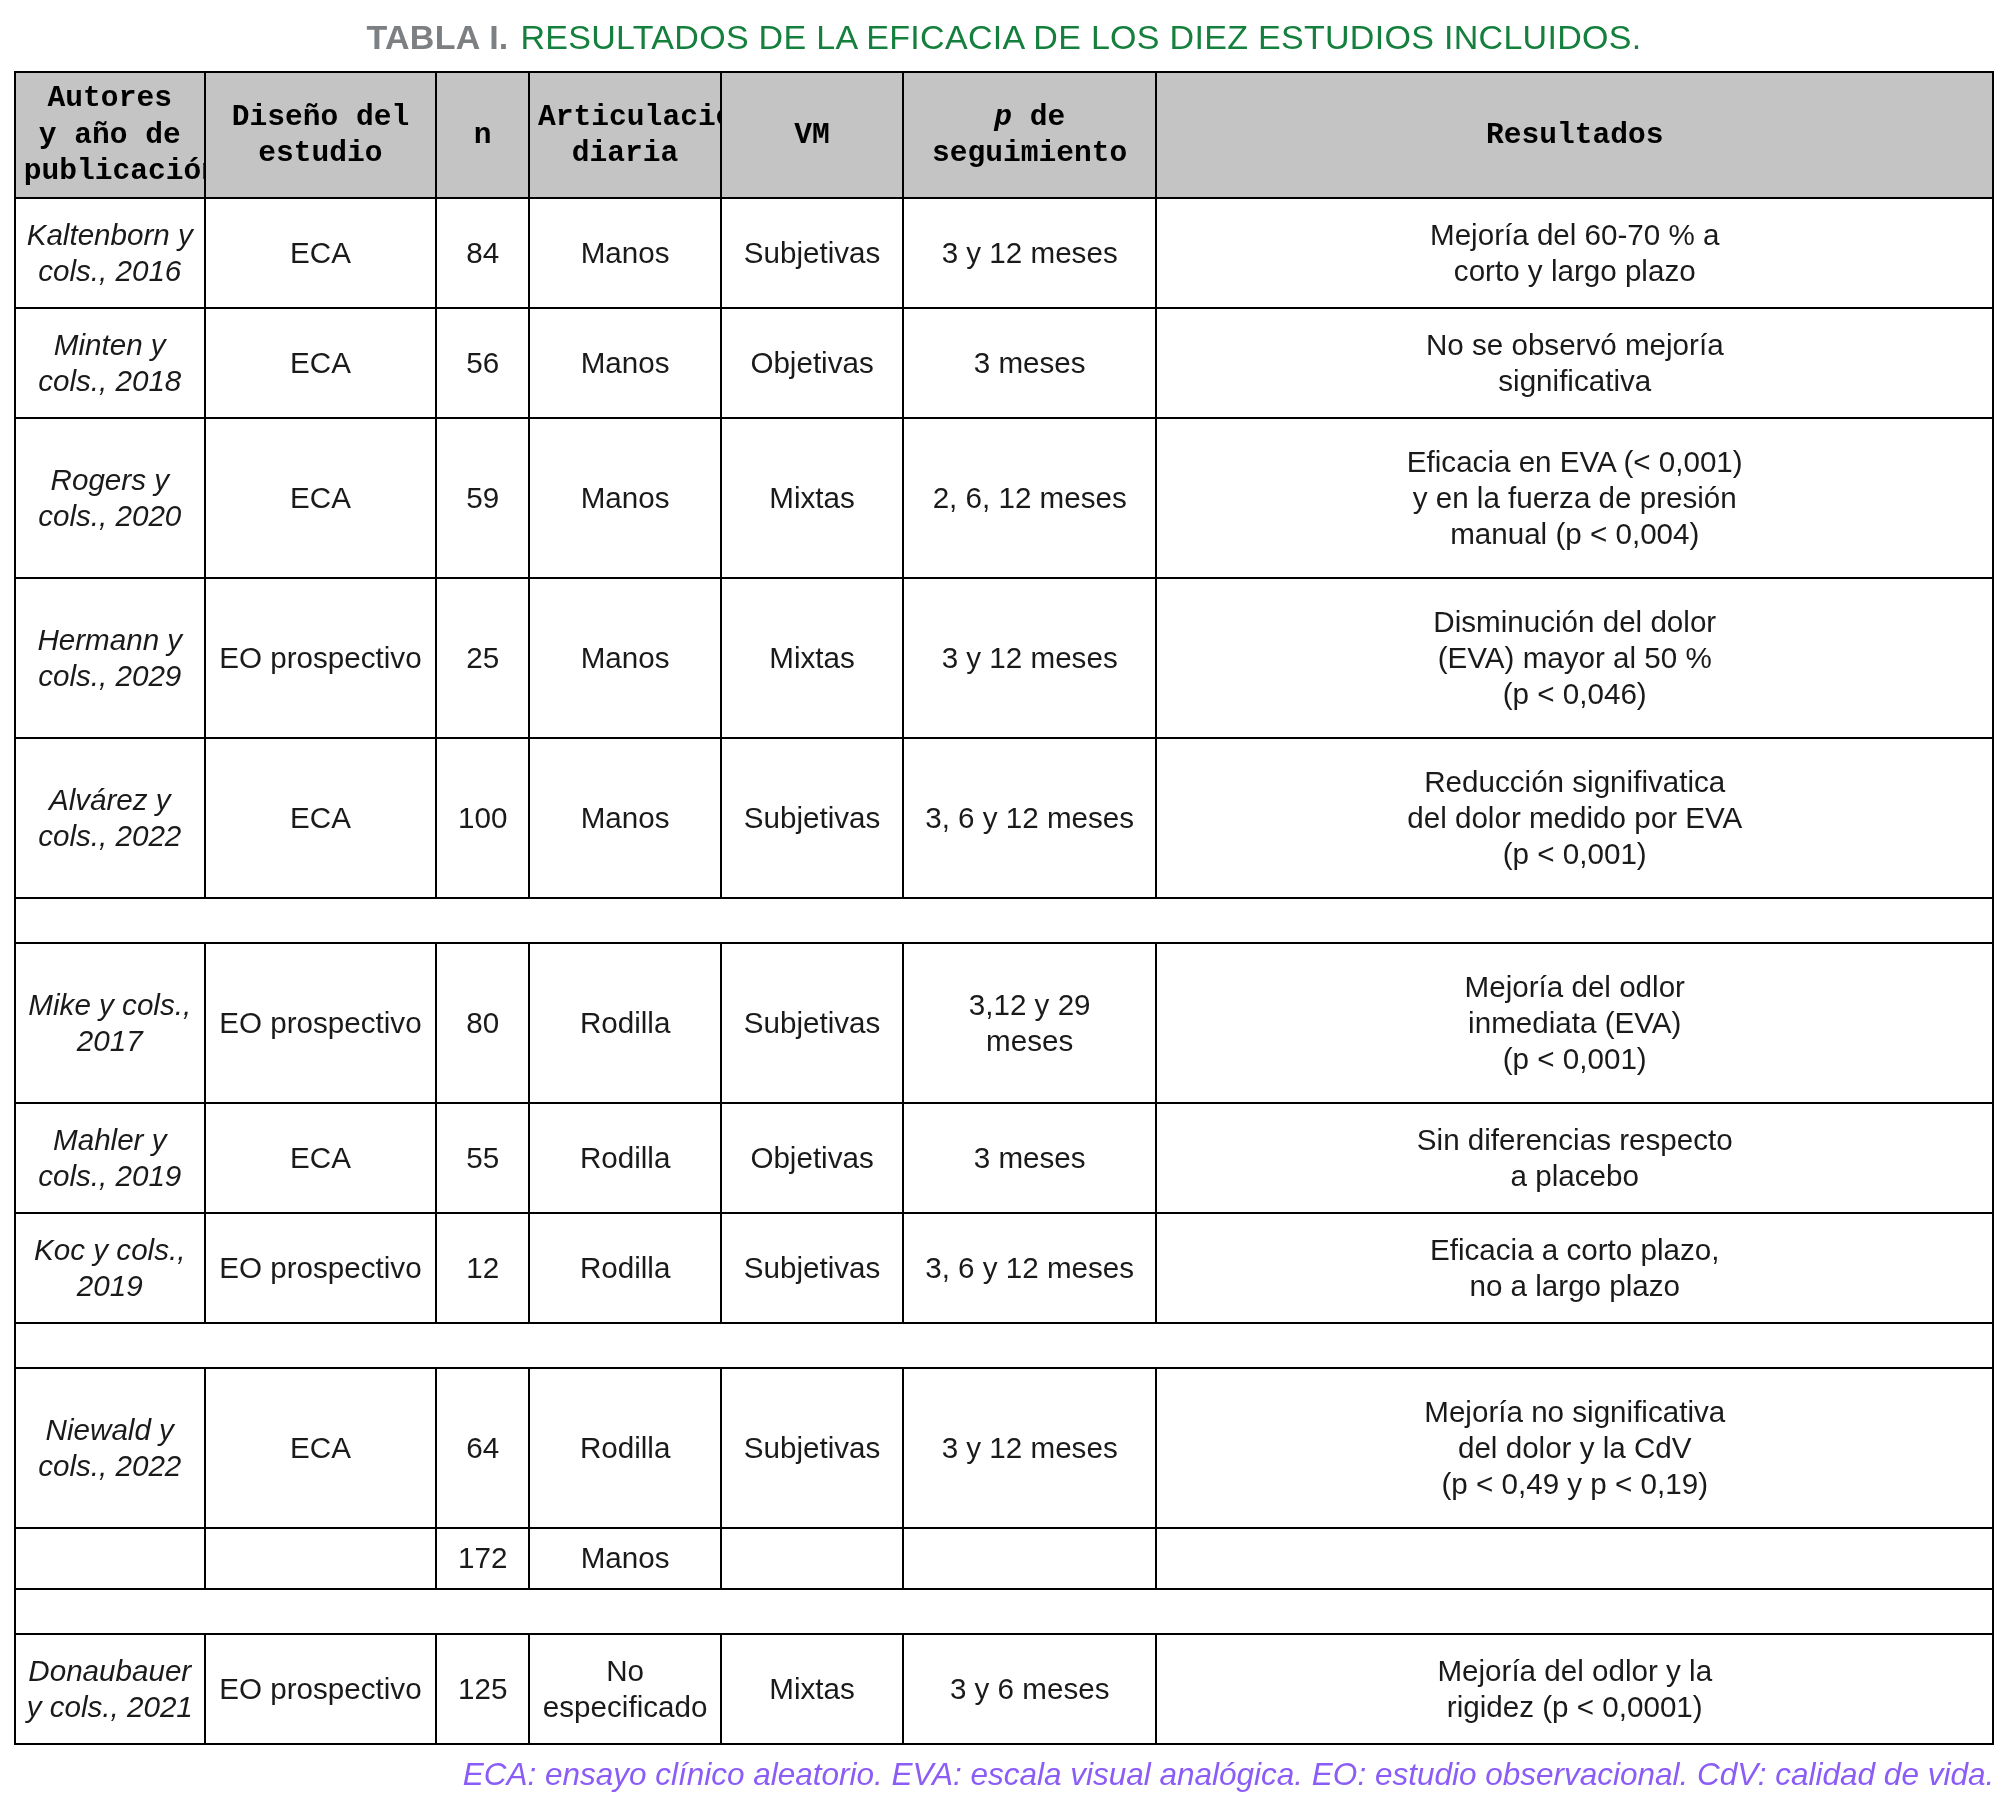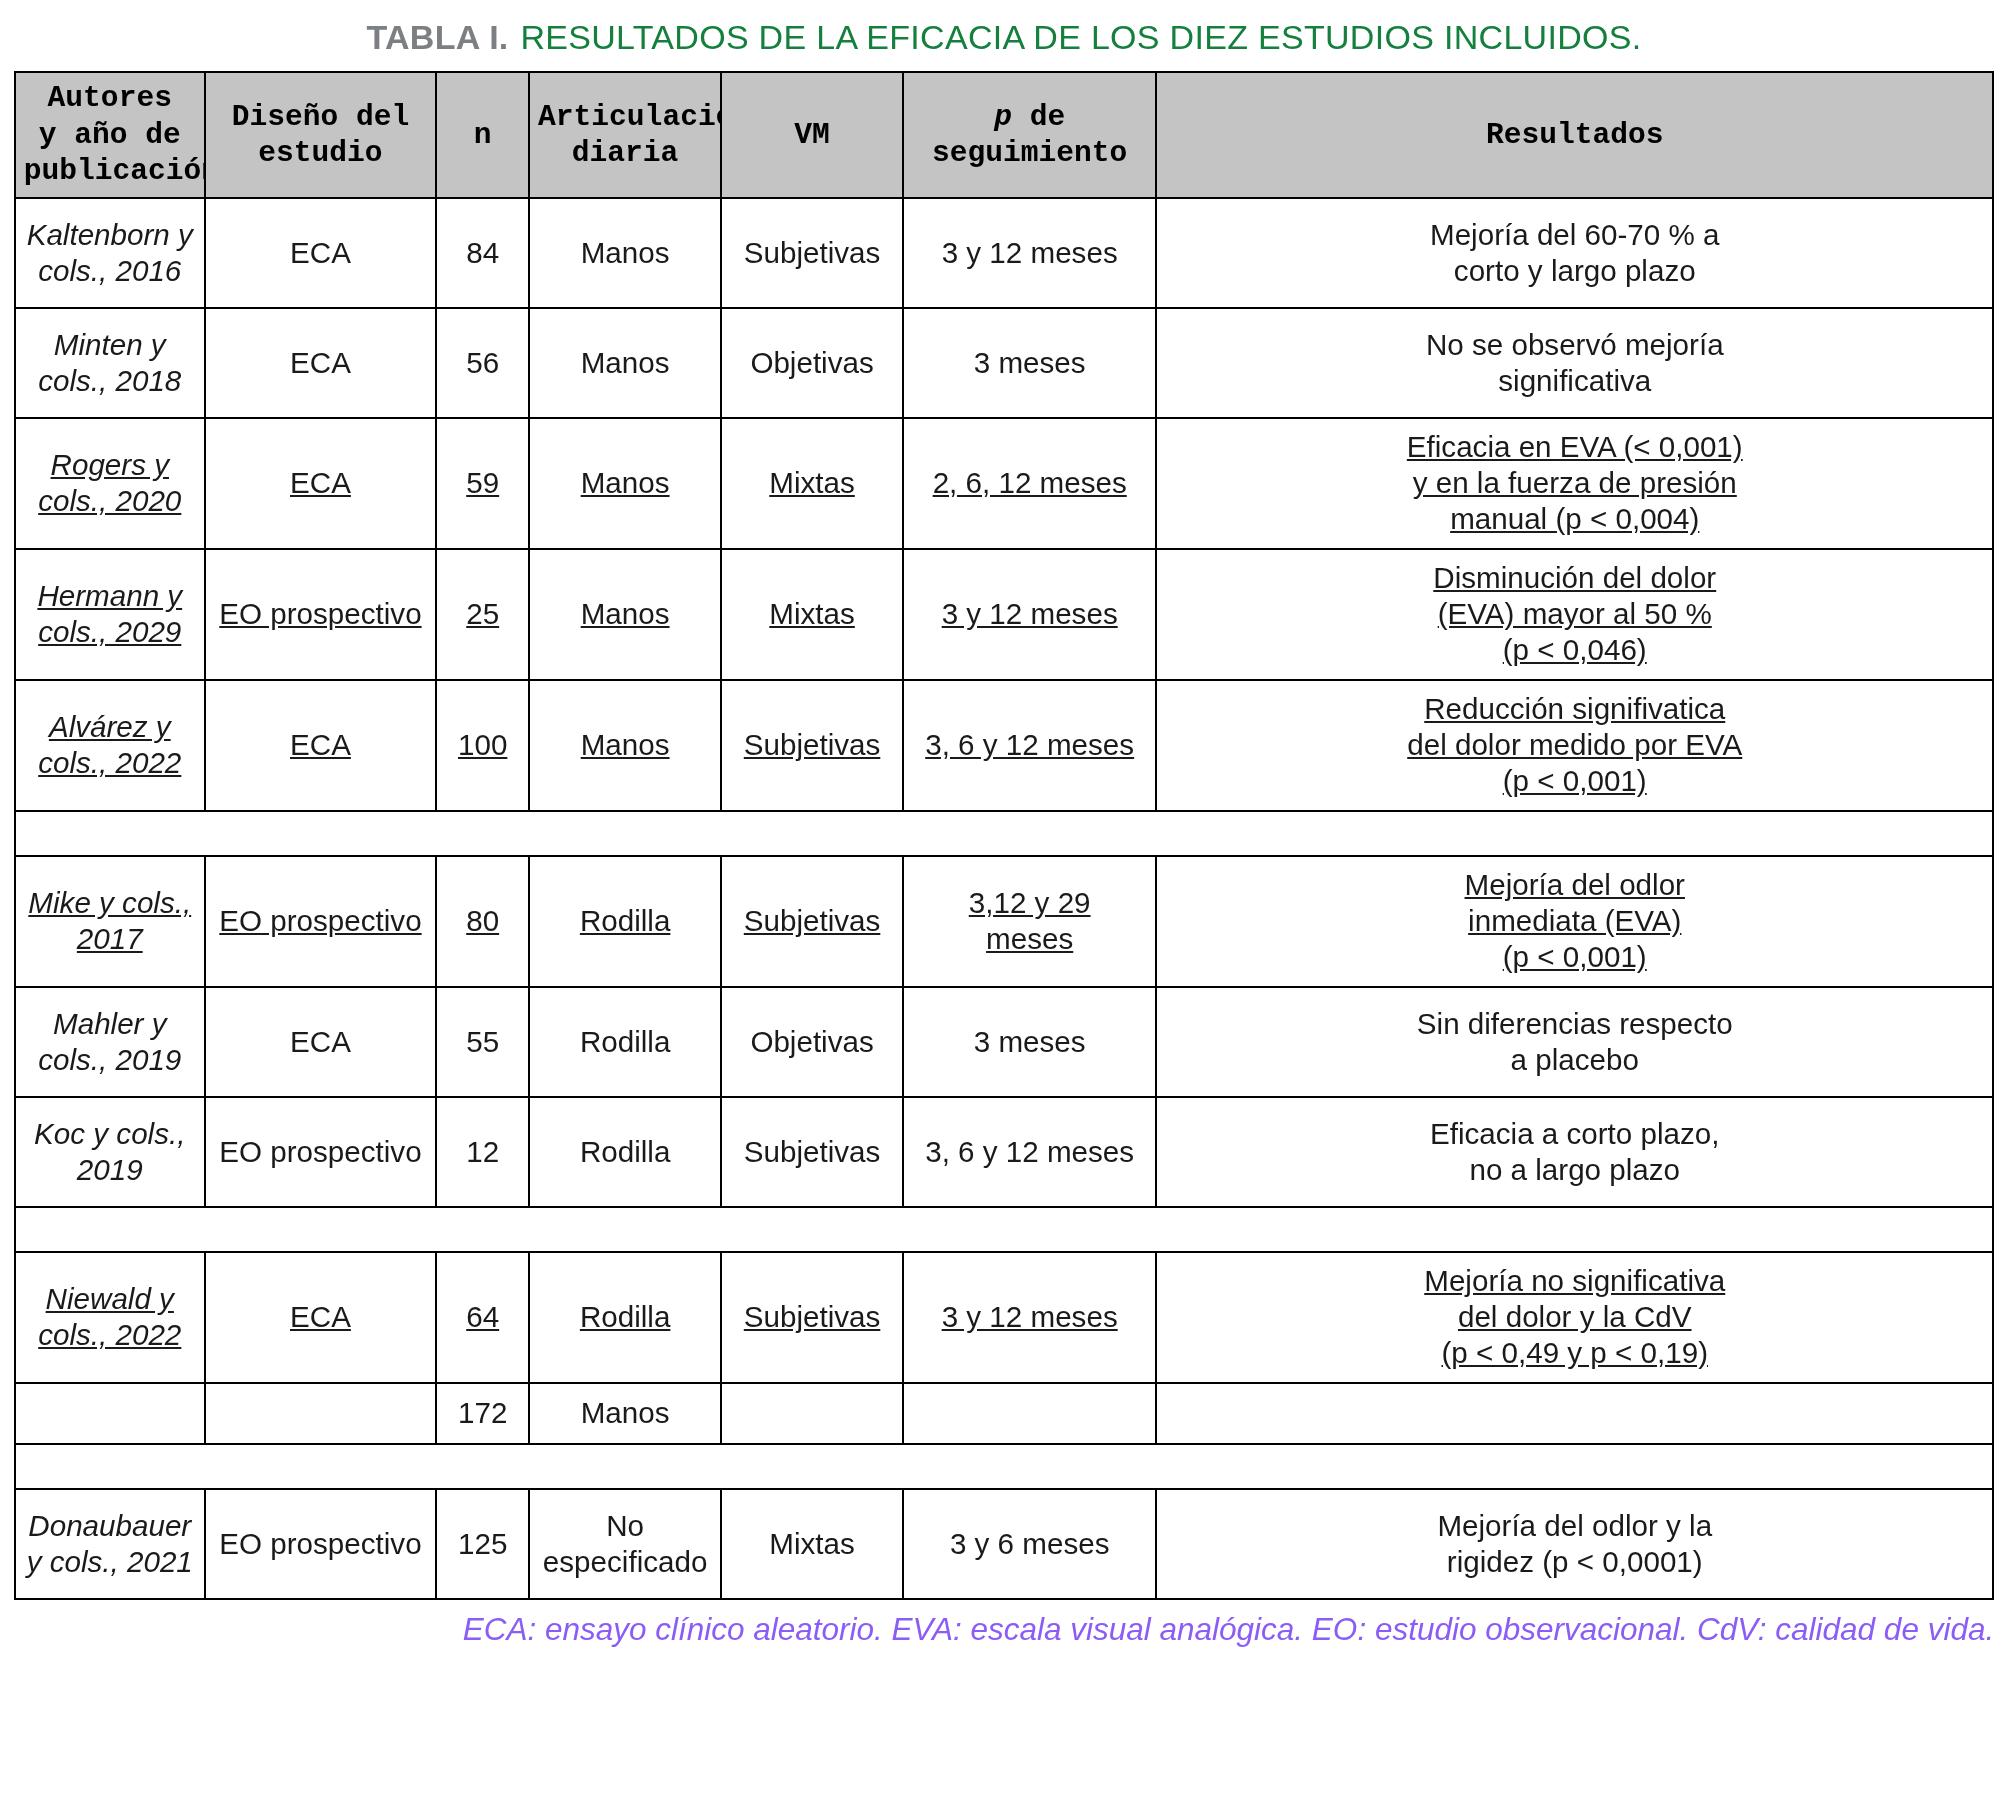--- a/index.html
+++ b/index.html
@@ -44,21 +44,21 @@
     font-weight: bold;
     color: #000;
     padding: 5.9px 3.9px;
   }
   .i { font-style: italic; }
 
   td.author { font-style: italic; padding-left: 3px; padding-right: 3px; font-size: 28.6px; }
 
   tr.h1 { height: 61px; }
   tr.h2 { height: 110px; margin-left: 22px; }
-  tr.h3 { height: 131px; text-decoration: underline; }
+  tr.h3 { height: 160px; }
 
   tr.spacer { height: 45px; }
   tr.spacer td {
     border-left: 2px solid #000;
     border-right: 2px solid #000;
     border-top: 2px solid #000;
     border-bottom: 2px solid #000;
     padding: 0;
   }
 

